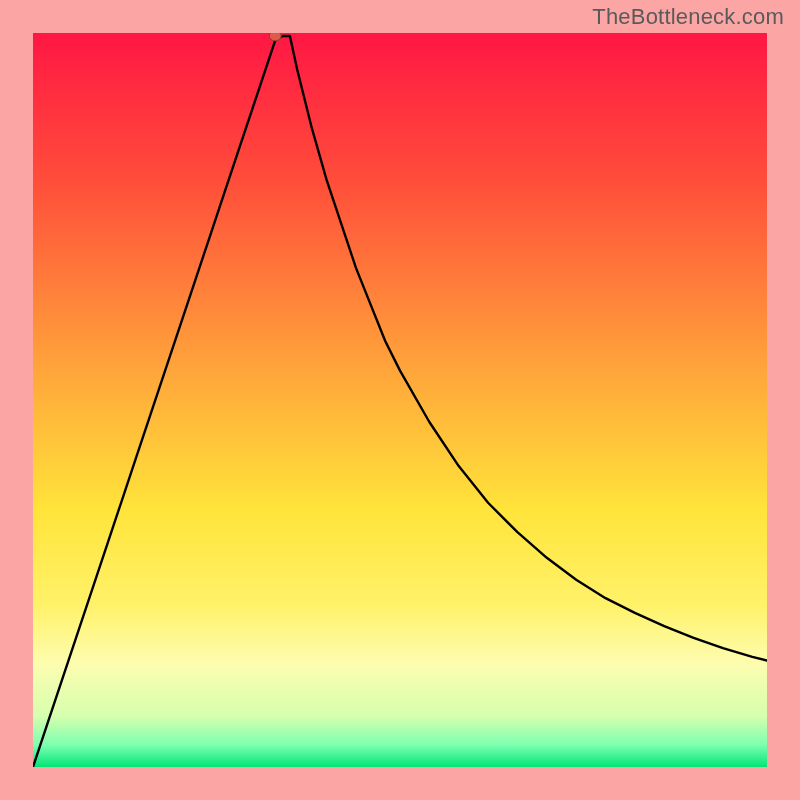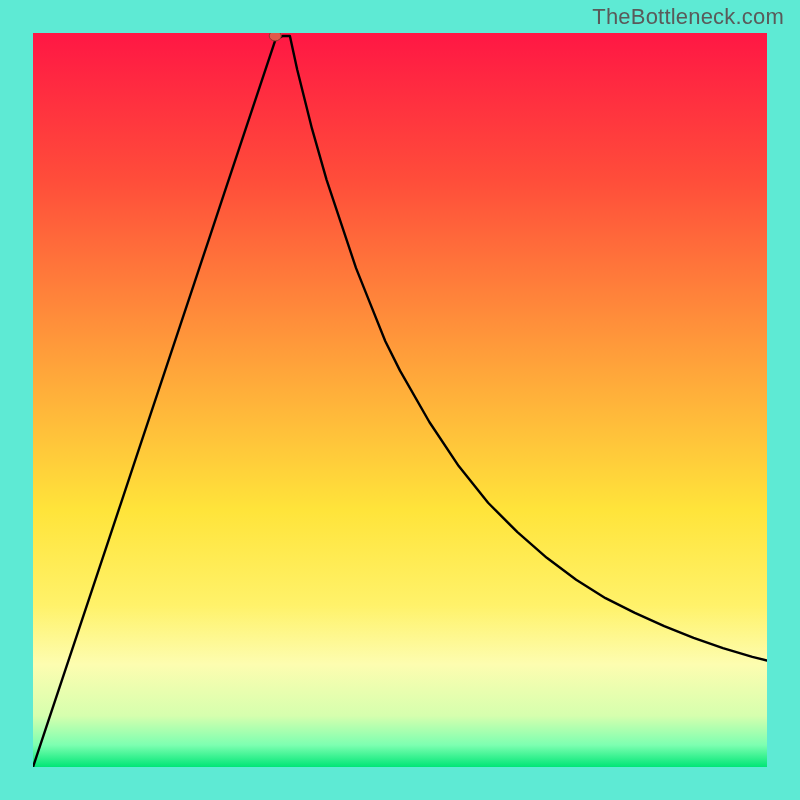--- a/index.html
+++ b/index.html
@@ -8,21 +8,21 @@
     width: 800px;
     height: 800px;
     background: #000;
     overflow: hidden;
     font-family: Arial, Helvetica, sans-serif;
   }
   .frame {
     position: relative;
     width: 800px;
     height: 800px;
-    background: #5eead4;
+    background: #fca5a5;
   }
   .watermark {
     position: absolute;
     top: 4px;
     right: 16px;
     color: #5a5a5a;
     font-size: 22px;
     font-weight: 500;
     letter-spacing: 0.2px;
     z-index: 5;

